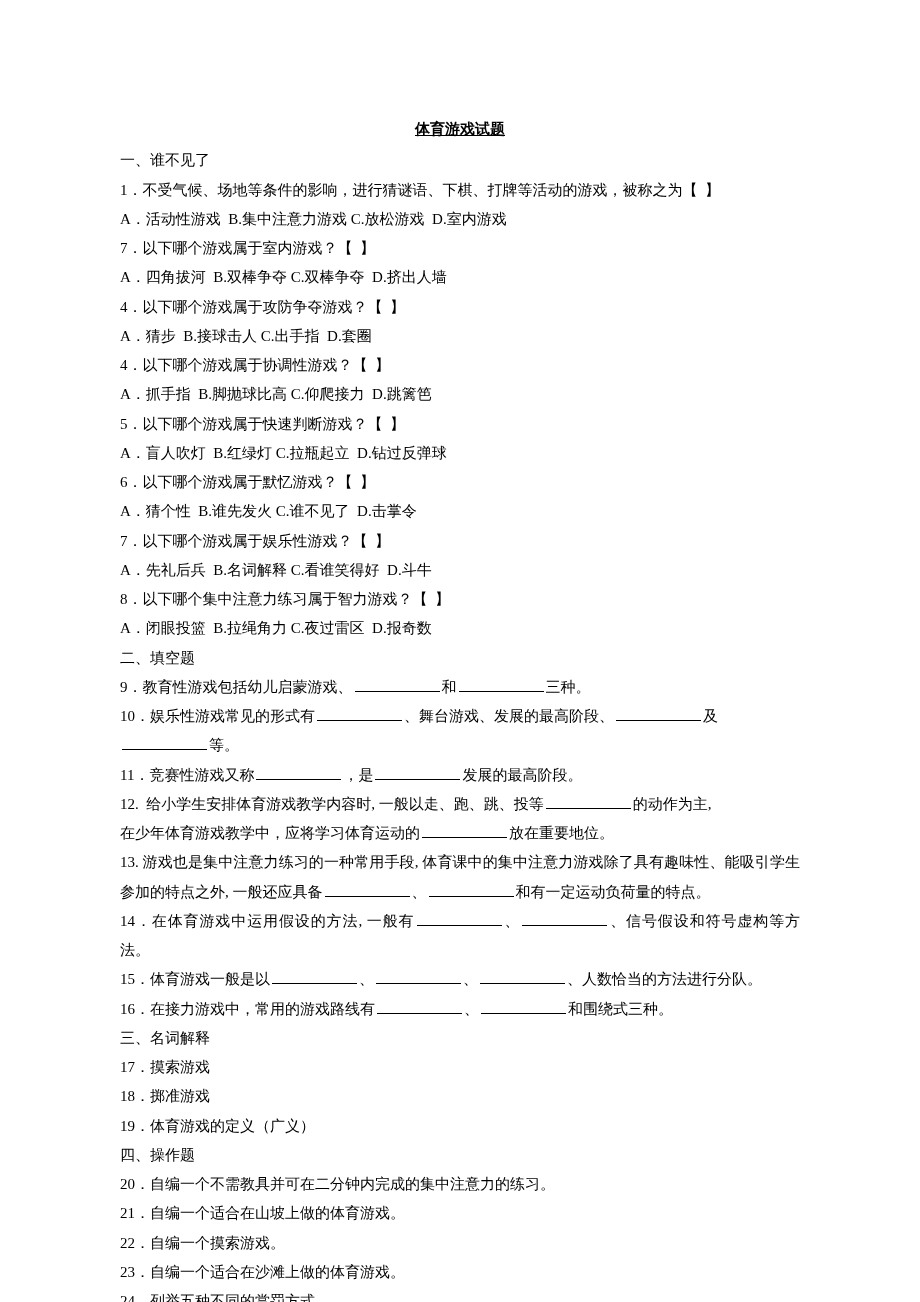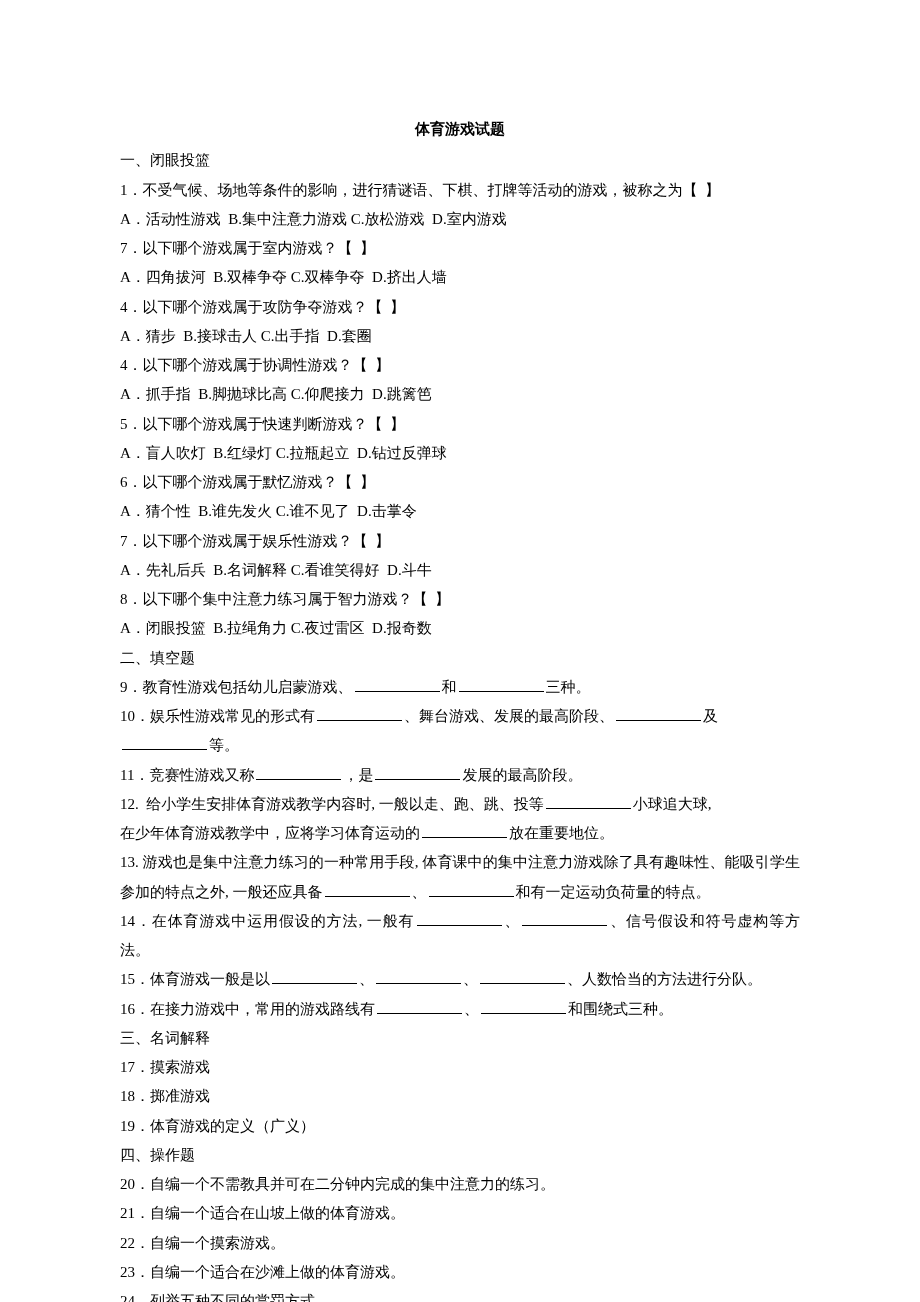--- a/index.html
+++ b/index.html
@@ -9,40 +9,41 @@
       margin: 0;
       padding: 115px 120px 60px 120px;
       background: white;
       color: #000;
     }
     .title {
       text-align: center;
       font-weight: bold;
       font-size: 15px;
       margin-bottom: 2px;
+      text-decoration: underline;
     }
     .line {
       text-align: justify;
       white-space: pre-wrap;
     }
     .blank {
       display: inline-block;
       border-bottom: 1px solid #000;
       min-width: 85px;
       height: 1em;
       vertical-align: baseline;
       margin: 0 2px;
     }
   </style>
 </head>
 <body>
 
 <div class="title">体育游戏试题</div>
 
-<div class="line">一、闭眼投篮</div>
+<div class="line">一、谁不见了</div>
 <div class="line">1．不受气候、场地等条件的影响，进行猜谜语、下棋、打牌等活动的游戏，被称之为【  】</div>
 <div class="line">A．活动性游戏  B.集中注意力游戏 C.放松游戏  D.室内游戏</div>
 <div class="line">7．以下哪个游戏属于室内游戏？【  】</div>
 <div class="line">A．四角拔河  B.双棒争夺 C.双棒争夺  D.挤出人墙</div>
 <div class="line">4．以下哪个游戏属于攻防争夺游戏？【  】</div>
 <div class="line">A．猜步  B.接球击人 C.出手指  D.套圈</div>
 <div class="line">4．以下哪个游戏属于协调性游戏？【  】</div>
 <div class="line">A．抓手指  B.脚抛球比高 C.仰爬接力  D.跳篱笆</div>
 <div class="line">5．以下哪个游戏属于快速判断游戏？【  】</div>
 <div class="line">A．盲人吹灯  B.红绿灯 C.拉瓶起立  D.钻过反弹球</div>
@@ -55,21 +56,21 @@
 
 <div class="line">二、填空题</div>
 
 <div class="line"><span>9．教育性游戏包括幼儿启蒙游戏、</span><span class="blank"></span><span>和</span><span class="blank"></span><span>三种。</span></div>
 
 <div class="line"><span>10．娱乐性游戏常见的形式有</span><span class="blank"></span><span>、舞台游戏、发展的最高阶段、</span><span class="blank"></span><span>及</span></div>
 <div class="line"><span class="blank"></span><span>等。</span></div>
 
 <div class="line"><span>11．竞赛性游戏又称</span><span class="blank"></span><span>，是</span><span class="blank"></span><span>发展的最高阶段。</span></div>
 
-<div class="line"><span>12.  给小学生安排体育游戏教学内容时, 一般以走、跑、跳、投等</span><span class="blank"></span><span>小球追大球,</span></div>
+<div class="line"><span>12.  给小学生安排体育游戏教学内容时, 一般以走、跑、跳、投等</span><span class="blank"></span><span>的动作为主,</span></div>
 <div class="line"><span>在少年体育游戏教学中，应将学习体育运动的</span><span class="blank"></span><span>放在重要地位。</span></div>
 
 <div class="line"><span>13. 游戏也是集中注意力练习的一种常用手段, 体育课中的集中注意力游戏除了具有趣味性、能吸引学生参加的特点之外, 一般还应具备</span><span class="blank"></span><span>、</span><span class="blank"></span><span>和有一定运动负荷量的特点。</span></div>
 
 <div class="line"><span>14．在体育游戏中运用假设的方法, 一般有</span><span class="blank"></span><span>、</span><span class="blank"></span><span>、信号假设和符号虚构等方法。</span></div>
 
 <div class="line"><span>15．体育游戏一般是以</span><span class="blank"></span><span>、</span><span class="blank"></span><span>、</span><span class="blank"></span><span>、人数恰当的方法进行分队。</span></div>
 
 <div class="line"><span>16．在接力游戏中，常用的游戏路线有</span><span class="blank"></span><span>、</span><span class="blank"></span><span>和围绕式三种。</span></div>
 

